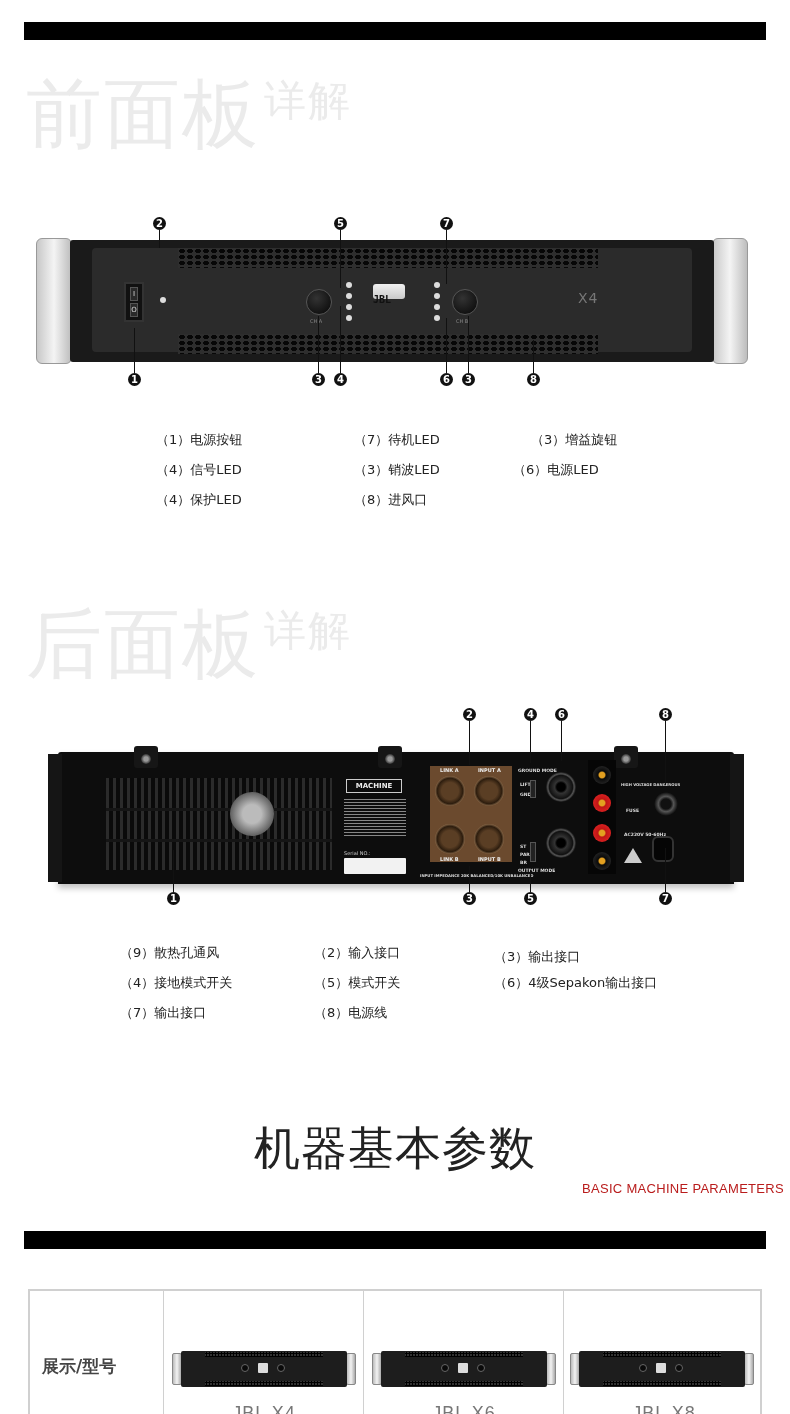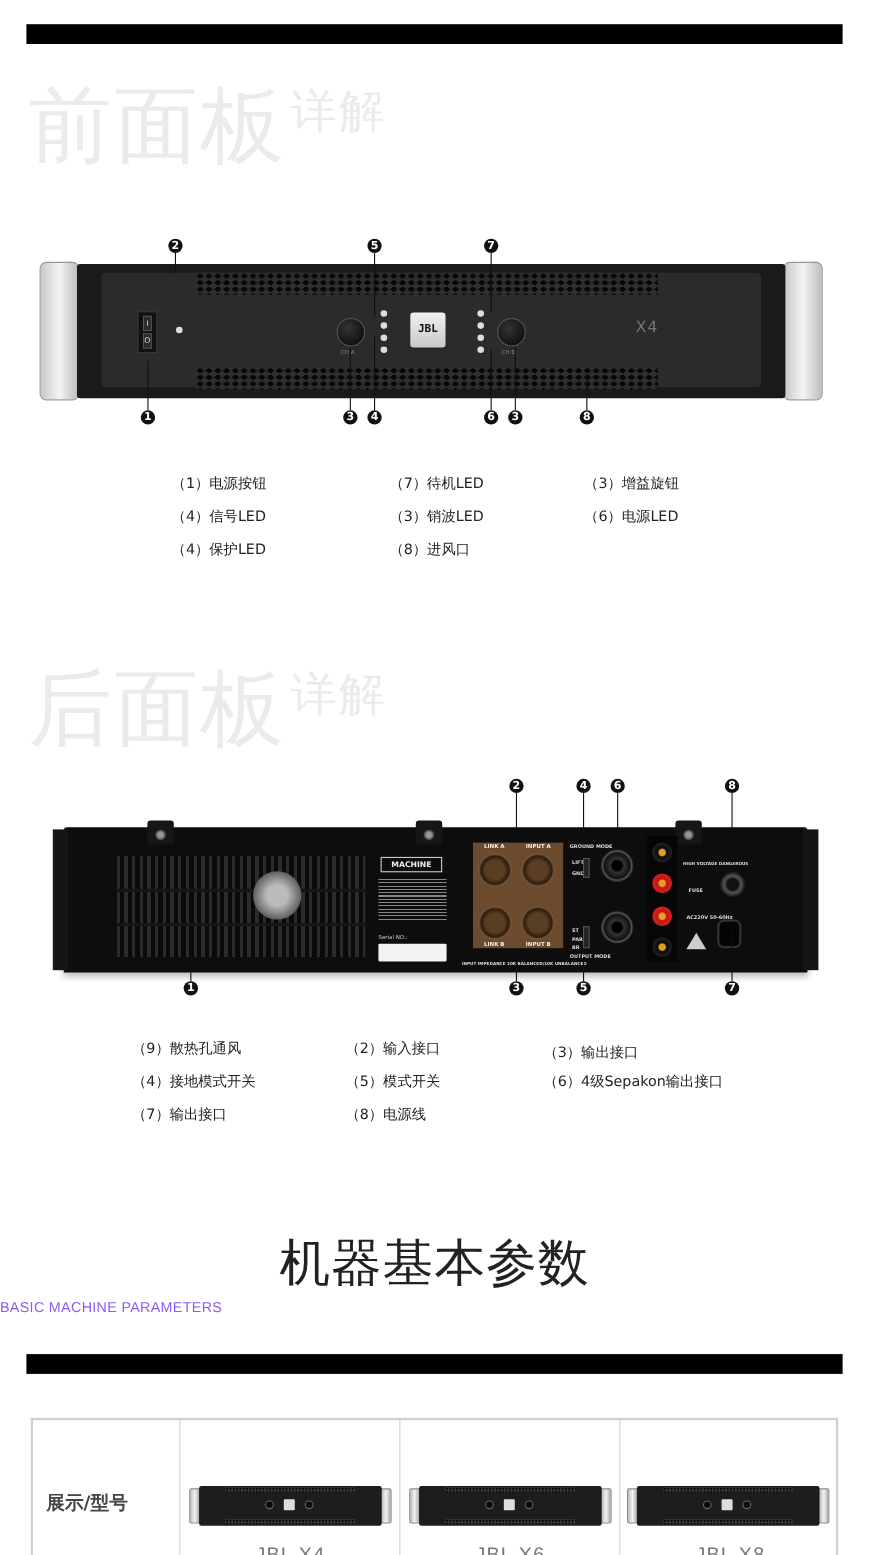--- a/index.html
+++ b/index.html
@@ -14,21 +14,21 @@
 
 .front{position:absolute;left:36px;top:238px;width:712px;height:126px}
 .ear{position:absolute;top:0;width:36px;height:126px;background:linear-gradient(90deg,#c8c8c8,#f4f4f4 50%,#bdbdbd);border-radius:6px;border:1px solid #999}
 .chassis{position:absolute;left:34px;top:2px;width:644px;height:122px;background:#1a1a1a;border-radius:3px}
 .face{position:absolute;left:22px;top:8px;width:600px;height:104px;background:#2b2b2b;border-radius:4px}
 .grille{position:absolute;height:20px;background-image:radial-gradient(ellipse 3px 2px at 4px 3px,#070707 95%,transparent 100%);background-size:8px 6px;background-color:#2e2e2e}
 .switch{position:absolute;left:88px;top:42px;width:20px;height:40px;background:#111;border:2px solid #333}
 .switch i{position:absolute;left:4px;width:8px;height:14px;background:#2a2a2a;border:1px solid #555;color:#ddd;font-size:7px;text-align:center;line-height:12px;font-style:normal}
 .led{position:absolute;width:6px;height:6px;border-radius:50%;background:#ddd}
 .knob{position:absolute;width:26px;height:26px;border-radius:50%;background:radial-gradient(circle at 40% 35%,#333,#050505);border:1px solid #555}
-.jbl{position:absolute;left:337px;top:46px;width:32px;height:32px;background:linear-gradient(#f1f1f1,#c9c9c9);border-radius:3px;font-size:10px;font-weight:bold;color:#111;text-align:center;line-height:32px;font-family:"DejaVu Sans Mono",monospace}
+.jbl{position:absolute;left:337px;top:46px;width:32px;height:15px;background:linear-gradient(#f1f1f1,#c9c9c9);border-radius:3px;font-size:10px;font-weight:bold;color:#111;line-height:32px;font-family:"DejaVu Sans Mono",monospace}
 .model-txt{position:absolute;left:542px;top:53px;color:#777;font-size:14px;letter-spacing:1px}
 .chlabel{position:absolute;font-size:5px;color:#888}
 
 .rear{position:absolute;left:58px;top:752px;width:676px;height:132px}
 .rear-body{position:absolute;left:0;top:0;width:676px;height:132px;background:#0d0d0d;border-radius:3px 3px 0 0;box-shadow:0 4px 6px rgba(0,0,0,.25)}
 .flange{position:absolute;top:2px;width:14px;height:128px;background:#151515}
 .vent{position:absolute;left:48px;top:26px;width:226px;height:92px;background-image:repeating-linear-gradient(90deg,#2b2b2b 0 3px,#0a0a0a 3px 7px);}
 .vent .hbar{position:absolute;left:0;width:100%;height:3px;background:#151515}
 .fan{position:absolute;left:172px;top:40px;width:44px;height:44px;border-radius:50%;background:radial-gradient(circle,#bbb 30%,#555 75%);}
 .caution{position:absolute;left:288px;top:27px;width:56px;height:14px;border:1px solid #ccc;color:#eee;font-size:7px;font-weight:bold;text-align:center;line-height:12px}
@@ -43,21 +43,21 @@
 .post{position:absolute;width:18px;height:18px;border-radius:50%}
 .post.red{background:radial-gradient(circle,#e3a020 22%,#c01515 32%,#d82020 70%,#8a0c0c)}
 .post.black{background:radial-gradient(circle,#e3a020 22%,#0a0a0a 32%,#222 70%,#000)}
 .fuse{position:absolute;left:596px;top:40px;width:24px;height:24px;border-radius:50%;background:radial-gradient(circle,#111 30%,#555 45%,#0c0c0c 70%)}
 .cord{position:absolute;left:594px;top:84px;width:22px;height:26px;border-radius:6px;background:#050505;border:2px solid #333}
 .tri{position:absolute;left:566px;top:96px;width:0;height:0;border-left:9px solid transparent;border-right:9px solid transparent;border-bottom:15px solid #ccc}
 .screw{position:absolute;width:10px;height:10px;border-radius:50%;background:radial-gradient(circle,#999 30%,#333 70%)}
 .tab{position:absolute;top:-6px;width:24px;height:22px;background:#161616;border-radius:3px}
 
 .h2{position:absolute;left:0;width:790px;top:1125px;text-align:center;font-family:"DejaVu Serif",serif;font-size:46px;color:#222;letter-spacing:1px;line-height:1}
-.h2sub{position:absolute;left:0;width:784px;top:1181px;text-align:left;font-size:13px;color:#8b5cf6;font-family:"Liberation Sans",sans-serif;letter-spacing:.3px}
+.h2sub{position:absolute;left:0;width:784px;top:1181px;text-align:right;font-size:13px;color:#b91c1c;font-family:"Liberation Sans",sans-serif;letter-spacing:.3px}
 
 .tbl{position:absolute;left:28px;top:1289px;width:734px;height:140px;border:2px solid #d0d0d0;border-bottom:none}
 .tcol{position:absolute;top:0;bottom:0;border-right:1px solid #d0d0d0}
 .thead{position:absolute;left:12px;top:64px;font-size:17px;font-weight:bold;color:#444}
 .mini{position:absolute;top:60px;width:184px;height:36px}
 .mini .me{position:absolute;top:2px;width:10px;height:32px;background:linear-gradient(90deg,#bbb,#f3f3f3,#aaa);border-radius:2px;border:1px solid #888}
 .mini .mc{position:absolute;left:9px;top:0;width:166px;height:36px;background:#1d1d1d;border-radius:2px}
 .mini .mg{position:absolute;left:24px;width:118px;height:5px;background-image:radial-gradient(circle,#000 50%,transparent 55%);background-size:3px 3px;background-color:#333}
 .mini .mj{position:absolute;left:77px;top:12px;width:10px;height:10px;background:#ddd;border-radius:1px}
 .mini .mk{position:absolute;top:13px;width:8px;height:8px;border-radius:50%;background:#0a0a0a;border:1px solid #666}
@@ -116,21 +116,21 @@
 <div class="leader" style="left:468px;top:316px;height:57px"></div>
 <div class="marker" style="left:527px;top:373px">8</div>
 <div class="leader" style="left:533px;top:340px;height:33px"></div>
 
 <div class="legend" style="left:156px;top:431px">
   <span class="cell" style="left:0;top:0">（1）电源按钮</span>
   <span class="cell" style="left:198px;top:0">（7）待机LED</span>
   <span class="cell" style="left:375px;top:0">（3）增益旋钮</span>
   <span class="cell" style="left:0;top:30px">（4）信号LED</span>
   <span class="cell" style="left:198px;top:30px">（3）销波LED</span>
-  <span class="cell" style="left:375px;top:30px">（6）电源LED</span>
+  <span class="cell" style="left:357px;top:30px">（6）电源LED</span>
   <span class="cell" style="left:0;top:60px">（4）保护LED</span>
   <span class="cell" style="left:198px;top:60px">（8）进风口</span>
 </div>
 
 <div class="big-title" style="top:606px"><span>后面板</span><span class="sub">详解</span></div>
 
 <div class="rear">
   <div class="rear-body"></div>
   <div class="flange" style="left:-10px"></div>
   <div class="flange" style="right:-10px"></div>

